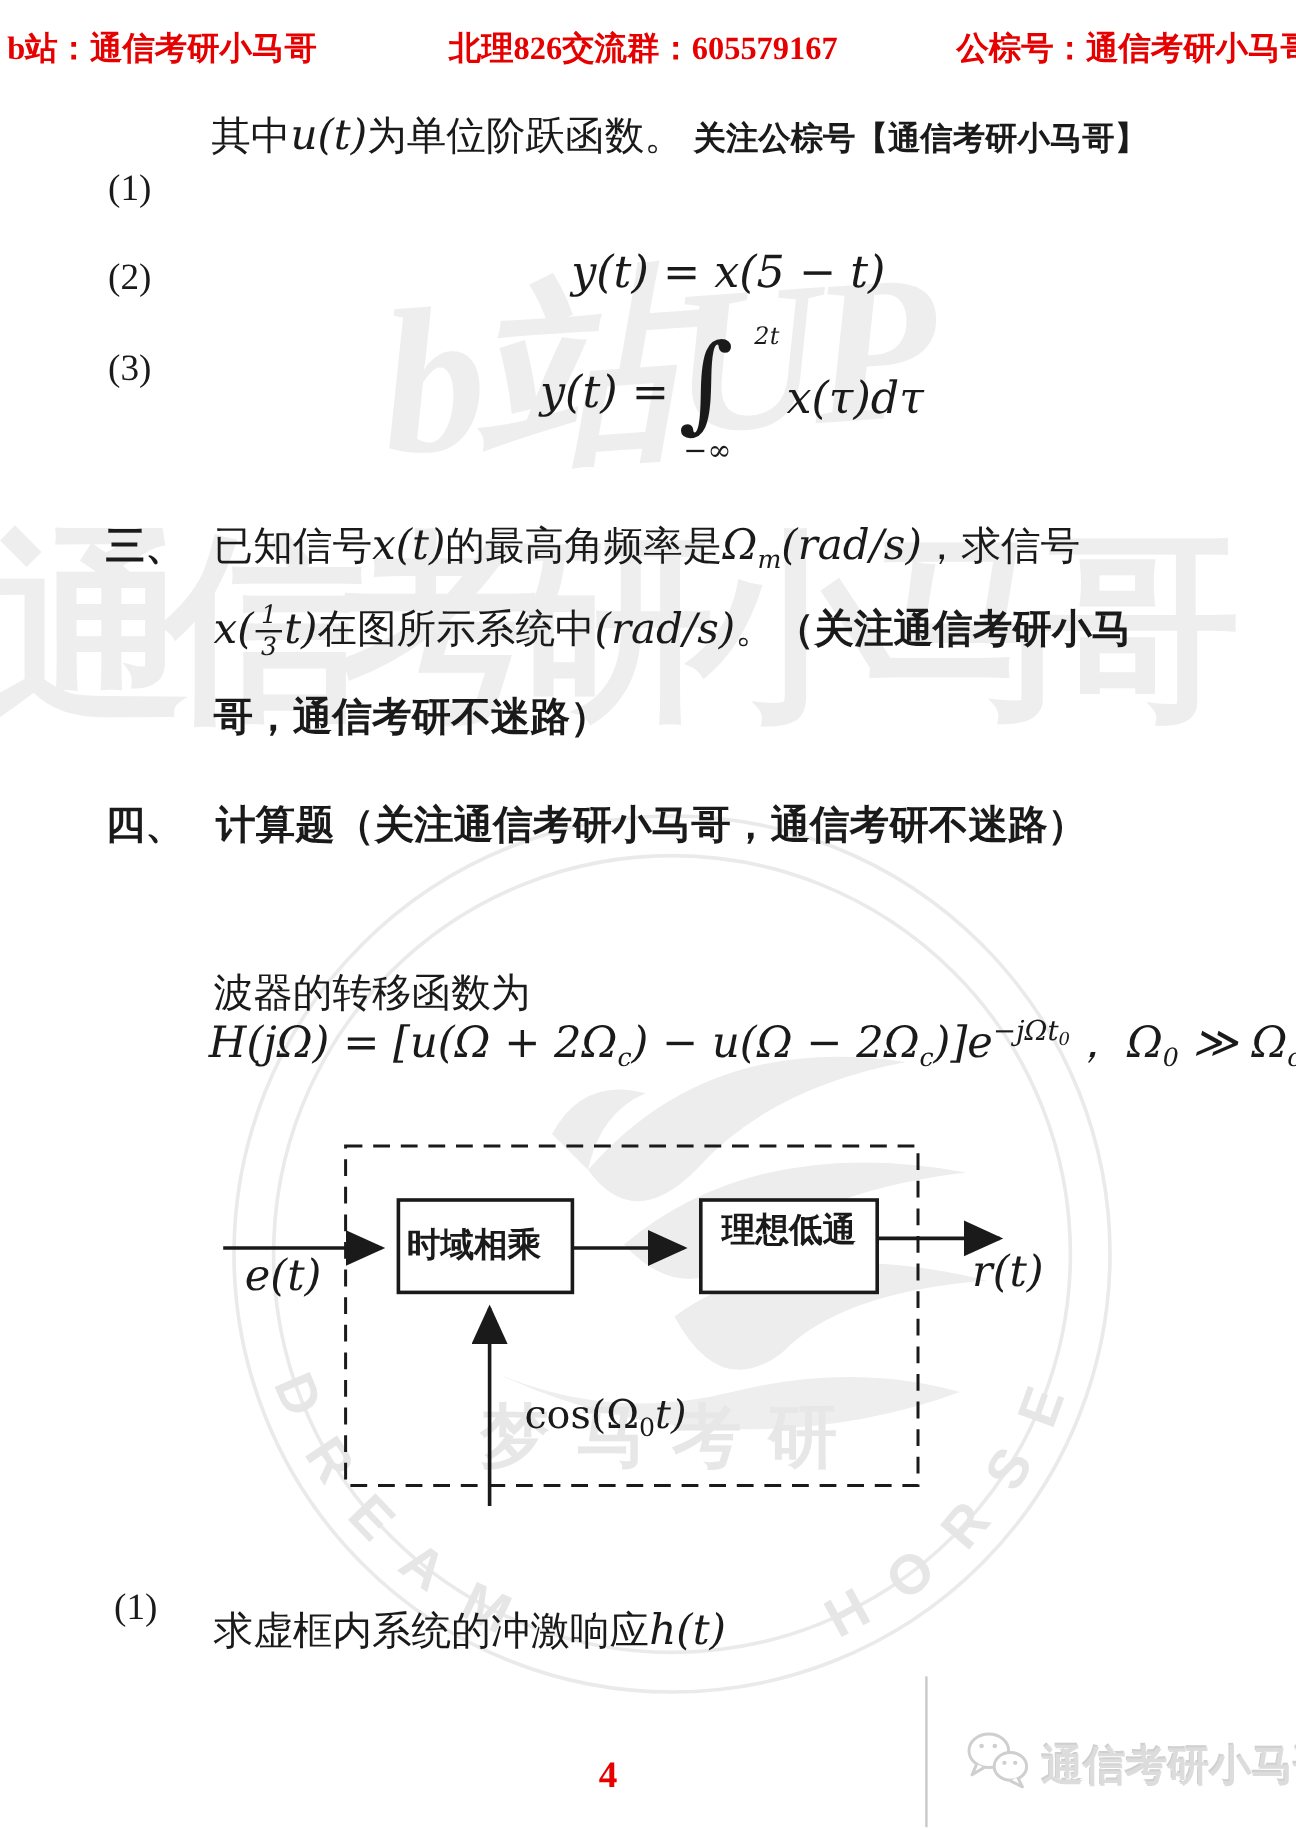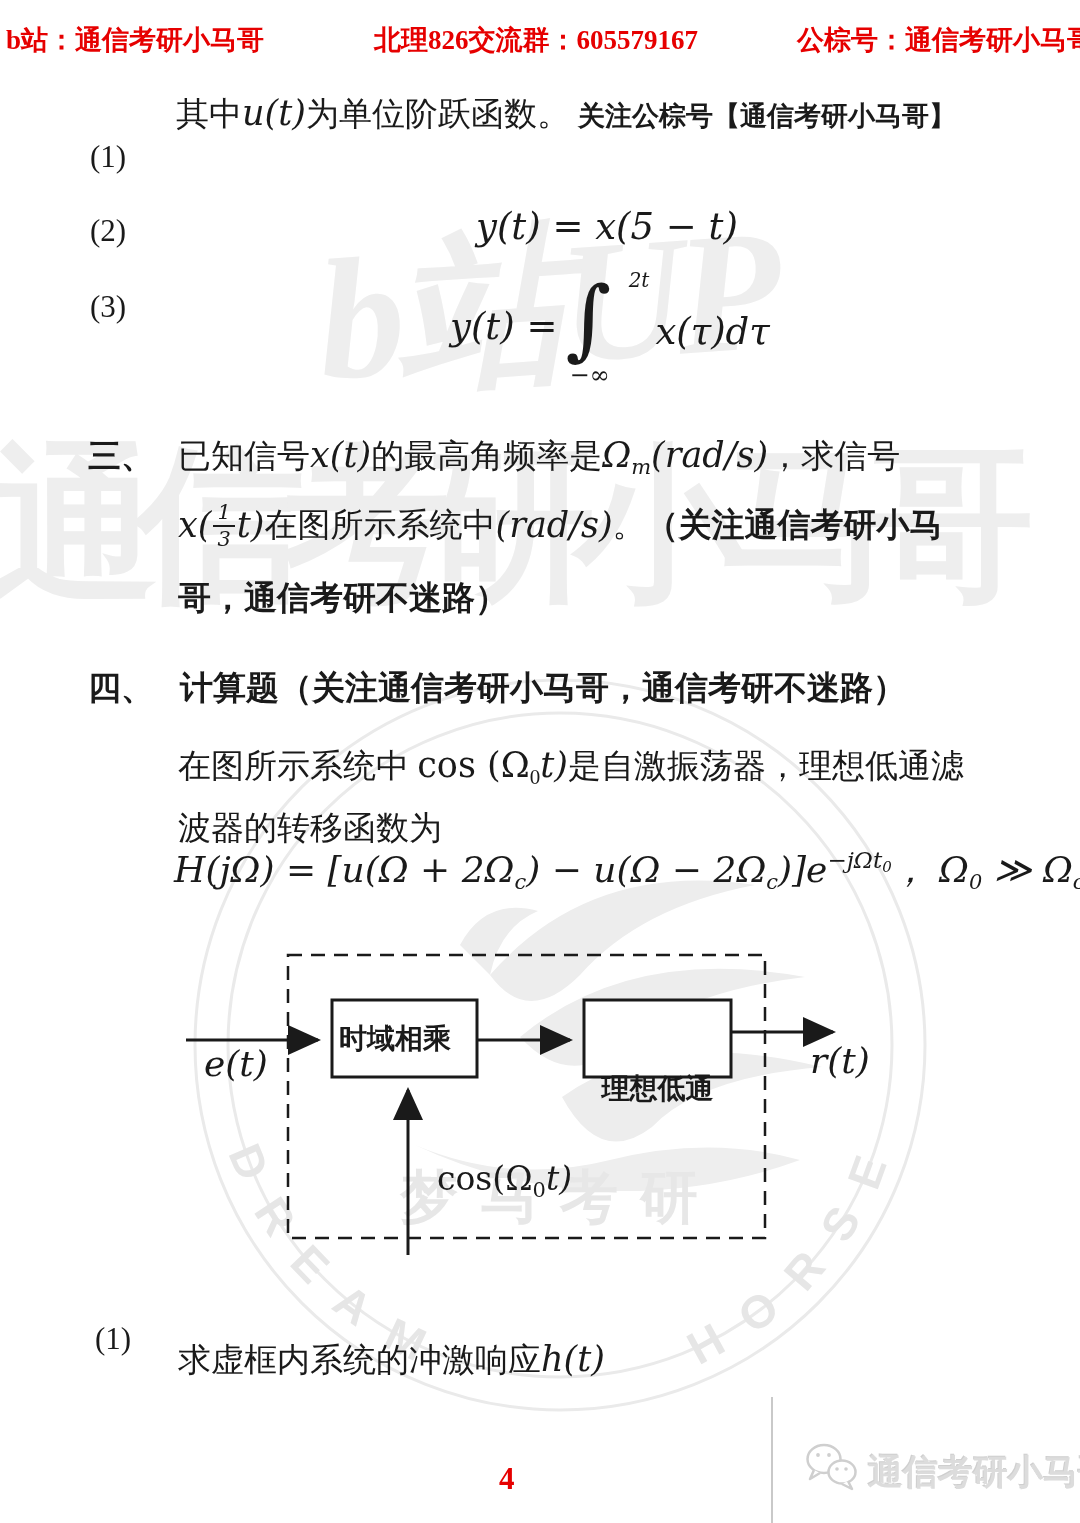--- a/index.html
+++ b/index.html
@@ -103,23 +103,20 @@
     <span>在图所示系统中</span>
     <span class="math m35">(rad/s)</span>
     <span>。</span>
     <span class="bold">（关注通信考研小马</span>
   </div>
   <div class="abs cjk bold" style="left:178px;top:556px;">哥，通信考研不迷路）</div>
 
   <div class="abs cjk bold" style="left:88px;top:646px;">四、</div>
   <div class="abs cjk bold" style="left:180px;top:646px;white-space:nowrap;">计算题（关注通信考研小马哥，通信考研不迷路）</div>
 
-  <div class="abs cjk" style="left:178px;top:722px;white-space:nowrap;">
-    <span>在图所示系统中 </span><span class="math m35" style="font-style:normal;">cos (Ω</span><span class="sub" style="font-style:normal;">0</span><span class="math m35">t)</span><span>是自激振荡器，理想低通滤</span>
-  </div>
   <div class="abs cjk" style="left:178px;top:786px;">波器的转移函数为</div>
 
   <div class="abs heq" style="left:174px;top:846px;">
     <span>H(jΩ) = [u(Ω + 2Ω</span><span class="sub">c</span><span>) − u(Ω − 2Ω</span><span class="sub">c</span><span>)]e</span><span class="sup">−jΩt</span><span class="sup"><span class="supsub">0</span></span><span>，  Ω</span><span class="sub">0</span><span> ≫ Ω</span><span class="sub">c</span>
   </div>
 
   <svg class="abs" style="left:170px;top:928px;" width="700" height="345" viewBox="0 0 700 345">
     <defs>
       <marker id="ah" markerWidth="13" markerHeight="12" refX="10" refY="5" orient="auto">
         <path d="M0,0 L11,5 L0,10 Z" fill="#1a1a1a"></path>
@@ -129,21 +126,21 @@
     <rect x="162" y="72" width="145" height="77" fill="#ffffff" stroke="#1a1a1a" stroke-width="3"></rect>
     <rect x="414" y="72" width="147" height="77" fill="#ffffff" stroke="#1a1a1a" stroke-width="3"></rect>
     <line x1="16" y1="112" x2="148" y2="112" stroke="#1a1a1a" stroke-width="3" marker-end="url(#ah)"></line>
     <line x1="307" y1="112" x2="400" y2="112" stroke="#1a1a1a" stroke-width="3" marker-end="url(#ah)"></line>
     <line x1="561" y1="104" x2="663" y2="104" stroke="#1a1a1a" stroke-width="3" marker-end="url(#ah)"></line>
     <line x1="238" y1="327" x2="238" y2="162" stroke="#1a1a1a" stroke-width="3" marker-end="url(#ah)"></line>
   </svg>
 
   <div class="abs math" style="left:204px;top:1041px;font-size:36px;">e(t)</div>
   <div class="abs boxlabel" style="left:332px;top:1000px;width:126px;height:77px;">时域相乘</div>
-  <div class="abs boxlabel" style="left:584px;top:1057px;width:147px;height:63px;">理想低通</div>
+  <div class="abs boxlabel" style="left:584px;top:994px;width:147px;height:63px;">理想低通</div>
   <div class="abs math" style="left:810px;top:1038px;font-size:36px;">r(t)</div>
   <div class="abs" style="left:437px;top:1158px;font-family:'DejaVu Serif',serif;font-size:33px;white-space:nowrap;">
     <span>cos(Ω</span><span class="sub" style="font-style:normal;">0</span><span class="math">t)</span>
   </div>
 
   <div class="abs eqlabel" style="left:95px;top:1320px;">(1)</div>
   <div class="abs cjk" style="left:178px;top:1316px;white-space:nowrap;">
     <span>求虚框内系统的冲激响应</span><span class="math m35">h(t)</span>
   </div>
 

